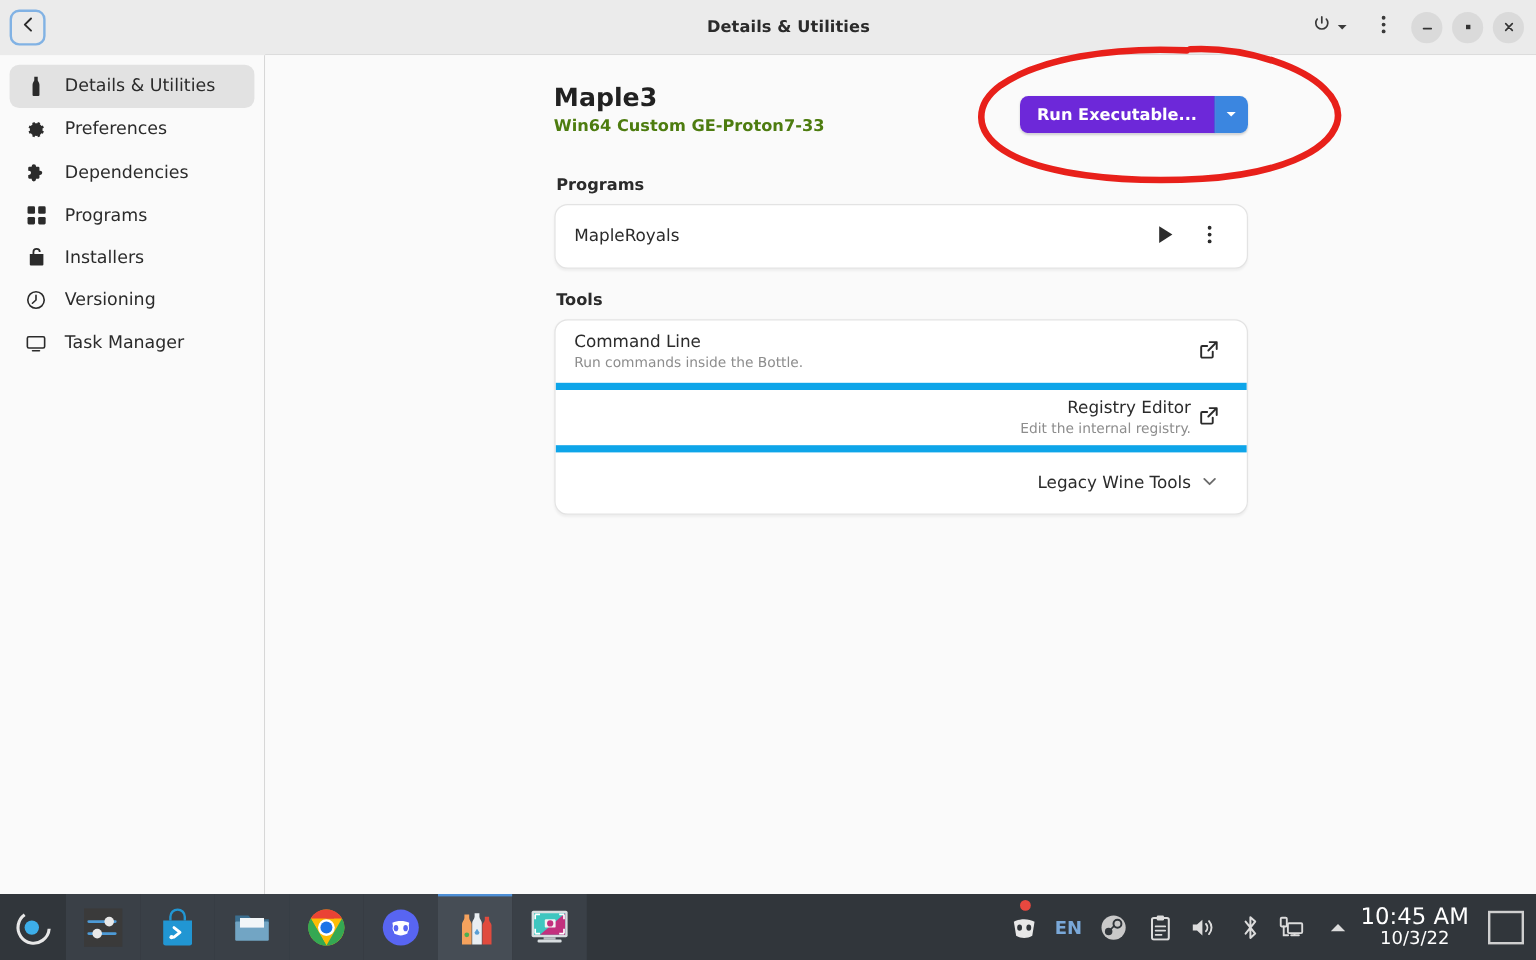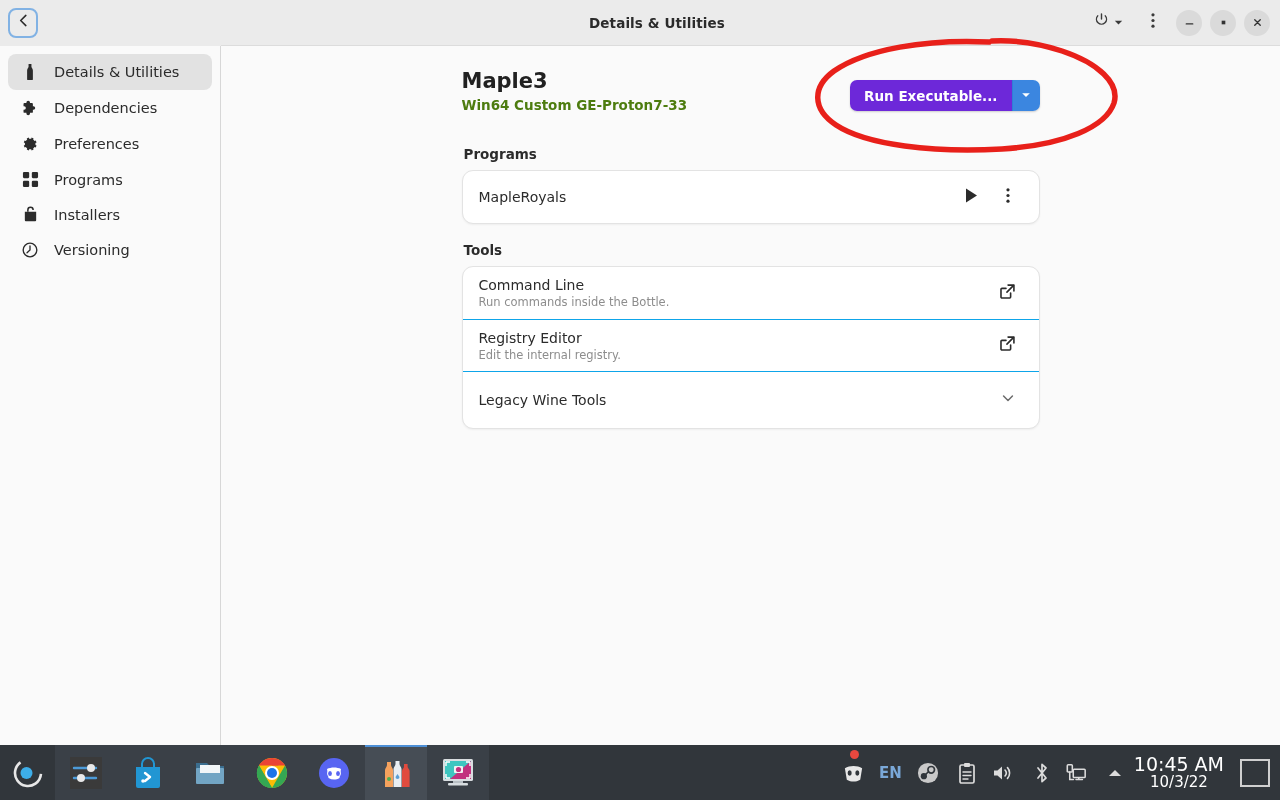--- a/index.html
+++ b/index.html
@@ -64,21 +64,21 @@
                 padding:0 14px; display:flex; align-items:center; cursor:pointer;
                 border-right:1px solid #2f7ed6; }
   .split-arrow { background:#3b86e0; width:27px; display:flex; align-items:center;
                  justify-content:center; cursor:pointer; }
 
   .sect-label { font-size:13.5px; font-weight:bold; color:#2b2b2b; margin:18px 0 8px 2px; }
 
   .card { background:#fff; border:1px solid #e3e3e3; border-radius:11px;
           box-shadow:0 1px 2px rgba(0,0,0,.05); overflow:hidden; }
   .row { display:flex; align-items:center; padding:0 16px; min-height:52px; }
-  .row + .row { border-top:1px solid #0ea5e9; }
+  .row + .row { border-top:6px solid #0ea5e9;text-align:right; }
   .row-texts { flex:1; }
   .row-title { font-size:14px; color:#2b2b2b; }
   .row-sub { font-size:11.5px; color:#8d8d8d; margin-top:2px; }
   .row-act { display:flex; align-items:center; gap:6px; }
   .icon-btn { width:30px; height:30px; display:flex; align-items:center; justify-content:center;
               cursor:pointer; color:#2b2b2b; border-radius:6px; }
 
   
   .annot { position:absolute; left:806px; top:33px; width:320px; height:122px;
            pointer-events:none; }
@@ -176,34 +176,34 @@
         <svg width="16" height="18" viewBox="0 0 16 20">
             <path d="M6.4 1h3.2v3.3c0 .9 1.6 2 1.6 4.1V18a1 1 0 0 1-1 1H5.8a1 1 0 0 1-1-1V8.4C4.8 6.3 6.4 5.2 6.4 4.3z" fill="#2b2b2b"></path>
           </svg>
       </span>
       <span>Details &amp; Utilities</span>
     </div>
 
     <div class="side-item">
       <span class="side-ico">
         <svg width="18" height="18" viewBox="0 0 20 20">
-            <path d="M8 2a2 2 0 0 1 2 2v.5h2.2a1 1 0 0 1 1 1V8h.6a2 2 0 1 1 0 4h-.6v2.4a1 1 0 0 1-1 1H10v.6a2 2 0 1 1-4 0V15.4H3.8a1 1 0 0 1-1-1V12h.6a2 2 0 1 0 0-4h-.6V5.5a1 1 0 0 1 1-1H6V4a2 2 0 0 1 2-2z" fill="#2b2b2b"></path>
-          </svg>
-      </span>
-      <span>Dependencies</span>
-    </div>
-
-    <div class="side-item">
-      <span class="side-ico">
-        <svg width="18" height="18" viewBox="0 0 20 20">
             <path d="M10 6.6a3.4 3.4 0 1 0 0 6.8 3.4 3.4 0 0 0 0-6.8zm0 5a1.6 1.6 0 1 1 0-3.2 1.6 1.6 0 0 1 0 3.2z" fill="#2b2b2b"></path>
             <path d="M17.3 11.6l-1.3-.5a6 6 0 0 0 0-2.2l1.3-.5-.9-2.2-1.3.5a6.2 6.2 0 0 0-1.6-1.6l.5-1.3L11.8 2.9l-.5 1.3a6 6 0 0 0-2.2 0L8.6 2.9 6.4 3.8l.5 1.3a6.2 6.2 0 0 0-1.6 1.6L4 6.2l-.9 2.2 1.3.5a6 6 0 0 0 0 2.2l-1.3.5.9 2.2 1.3-.5a6.2 6.2 0 0 0 1.6 1.6l-.5 1.3 2.2.9.5-1.3a6 6 0 0 0 2.2 0l.5 1.3 2.2-.9-.5-1.3a6.2 6.2 0 0 0 1.6-1.6l1.3.5z" fill="#2b2b2b"></path>
           </svg>
       </span>
       <span>Preferences</span>
+    </div>
+
+    <div class="side-item">
+      <span class="side-ico">
+        <svg width="18" height="18" viewBox="0 0 20 20">
+            <path d="M8 2a2 2 0 0 1 2 2v.5h2.2a1 1 0 0 1 1 1V8h.6a2 2 0 1 1 0 4h-.6v2.4a1 1 0 0 1-1 1H10v.6a2 2 0 1 1-4 0V15.4H3.8a1 1 0 0 1-1-1V12h.6a2 2 0 1 0 0-4h-.6V5.5a1 1 0 0 1 1-1H6V4a2 2 0 0 1 2-2z" fill="#2b2b2b"></path>
+          </svg>
+      </span>
+      <span>Dependencies</span>
     </div>
 
     <div class="side-item">
       <span class="side-ico">
         <svg width="17" height="17" viewBox="0 0 18 18">
             <rect x="1" y="1" width="6.6" height="6.6" rx="1.2" fill="#2b2b2b"></rect>
             <rect x="10.4" y="1" width="6.6" height="6.6" rx="1.2" fill="#2b2b2b"></rect>
             <rect x="1" y="10.4" width="6.6" height="6.6" rx="1.2" fill="#2b2b2b"></rect>
             <rect x="10.4" y="10.4" width="6.6" height="6.6" rx="1.2" fill="#2b2b2b"></rect>
           </svg>
@@ -224,20 +224,29 @@
     <div class="side-item">
       <span class="side-ico">
         <svg width="18" height="18" viewBox="0 0 20 20">
             <circle cx="10" cy="10" r="7.6" fill="none" stroke="#2b2b2b" stroke-width="1.5"></circle>
             <path d="M10 5.6V10l-3.3 3" fill="none" stroke="#2b2b2b" stroke-width="1.5" stroke-linecap="round"></path>
           </svg>
       </span>
       <span>Versioning</span>
     </div>
 
+    <div class="side-item">
+      <span class="side-ico">
+        <svg width="18" height="18" viewBox="0 0 20 20">
+            <rect x="2" y="4" width="16" height="10.4" rx="1.4" fill="none" stroke="#2b2b2b" stroke-width="1.5"></rect>
+            <path d="M6.8 17h6.4" stroke="#2b2b2b" stroke-width="1.5" stroke-linecap="round"></path>
+          </svg>
+      </span>
+      <span>Task Manager</span>
+    </div>
   </div>
 
   <div class="content">
     <div class="page">
 
       <div class="hdr">
         <div>
           <div class="hdr-title">Maple3</div>
           <div class="hdr-sub">Win64 Custom GE-Proton7-33</div>
         </div>

